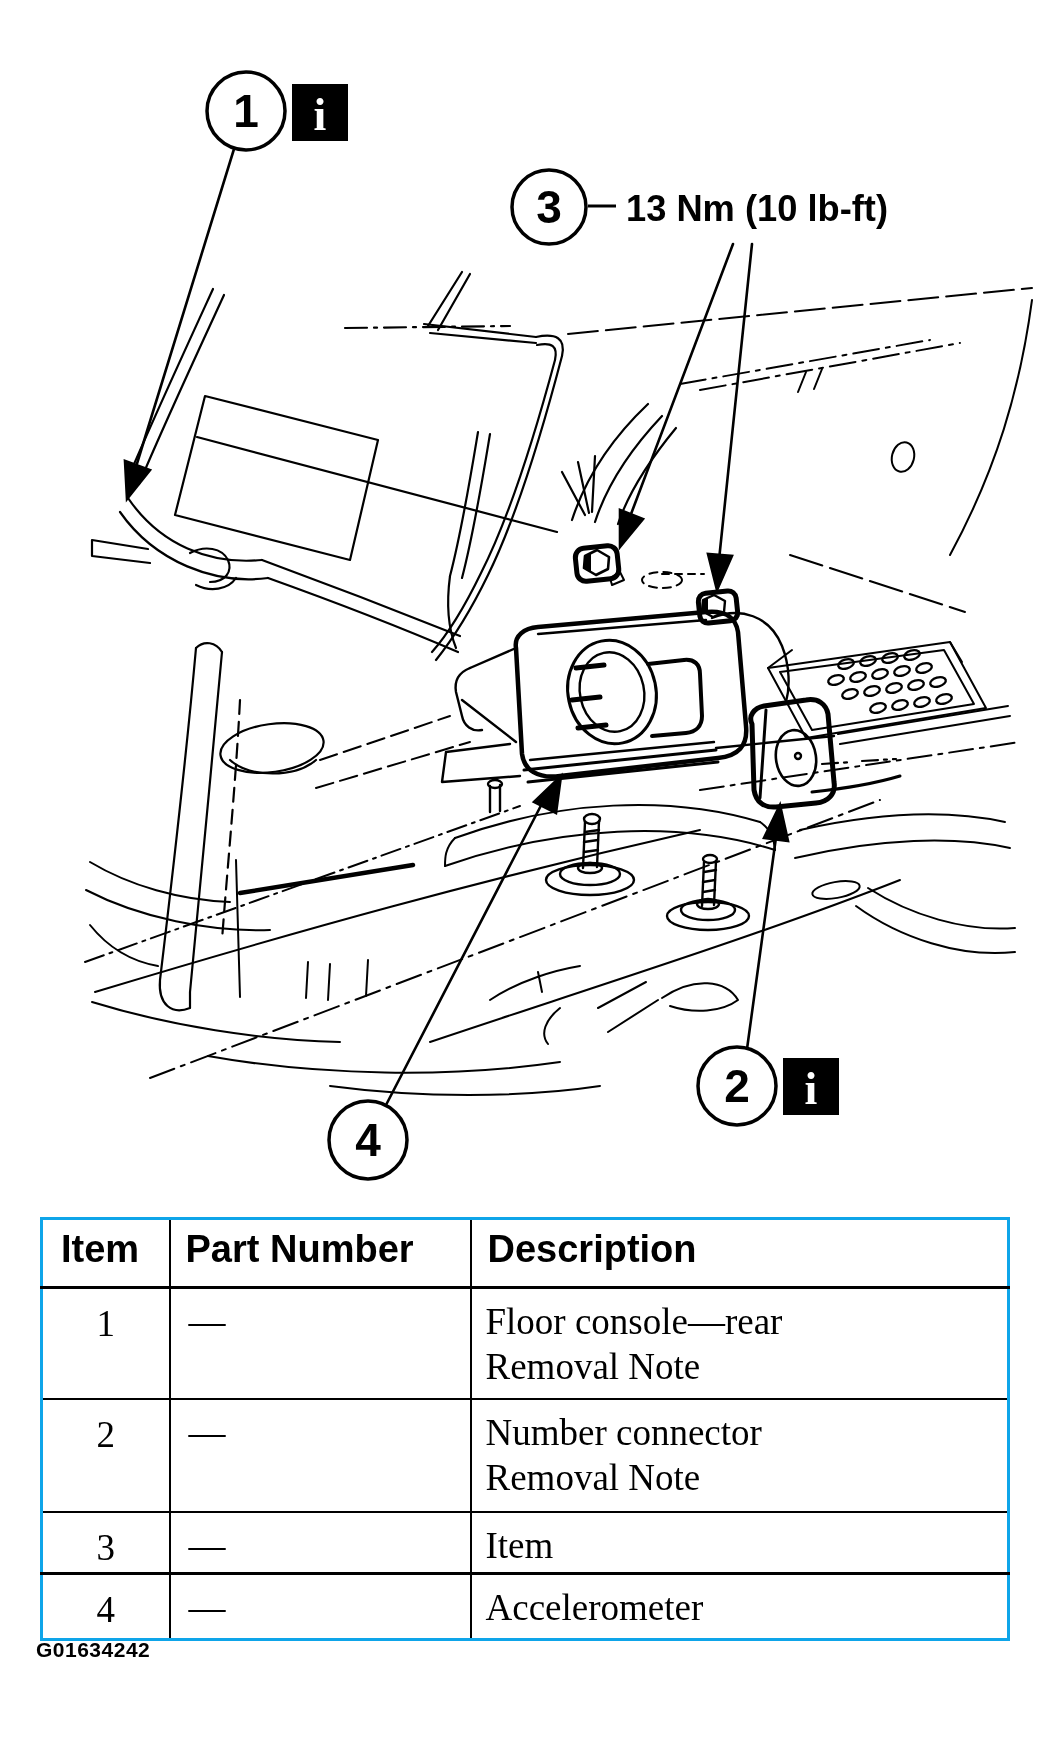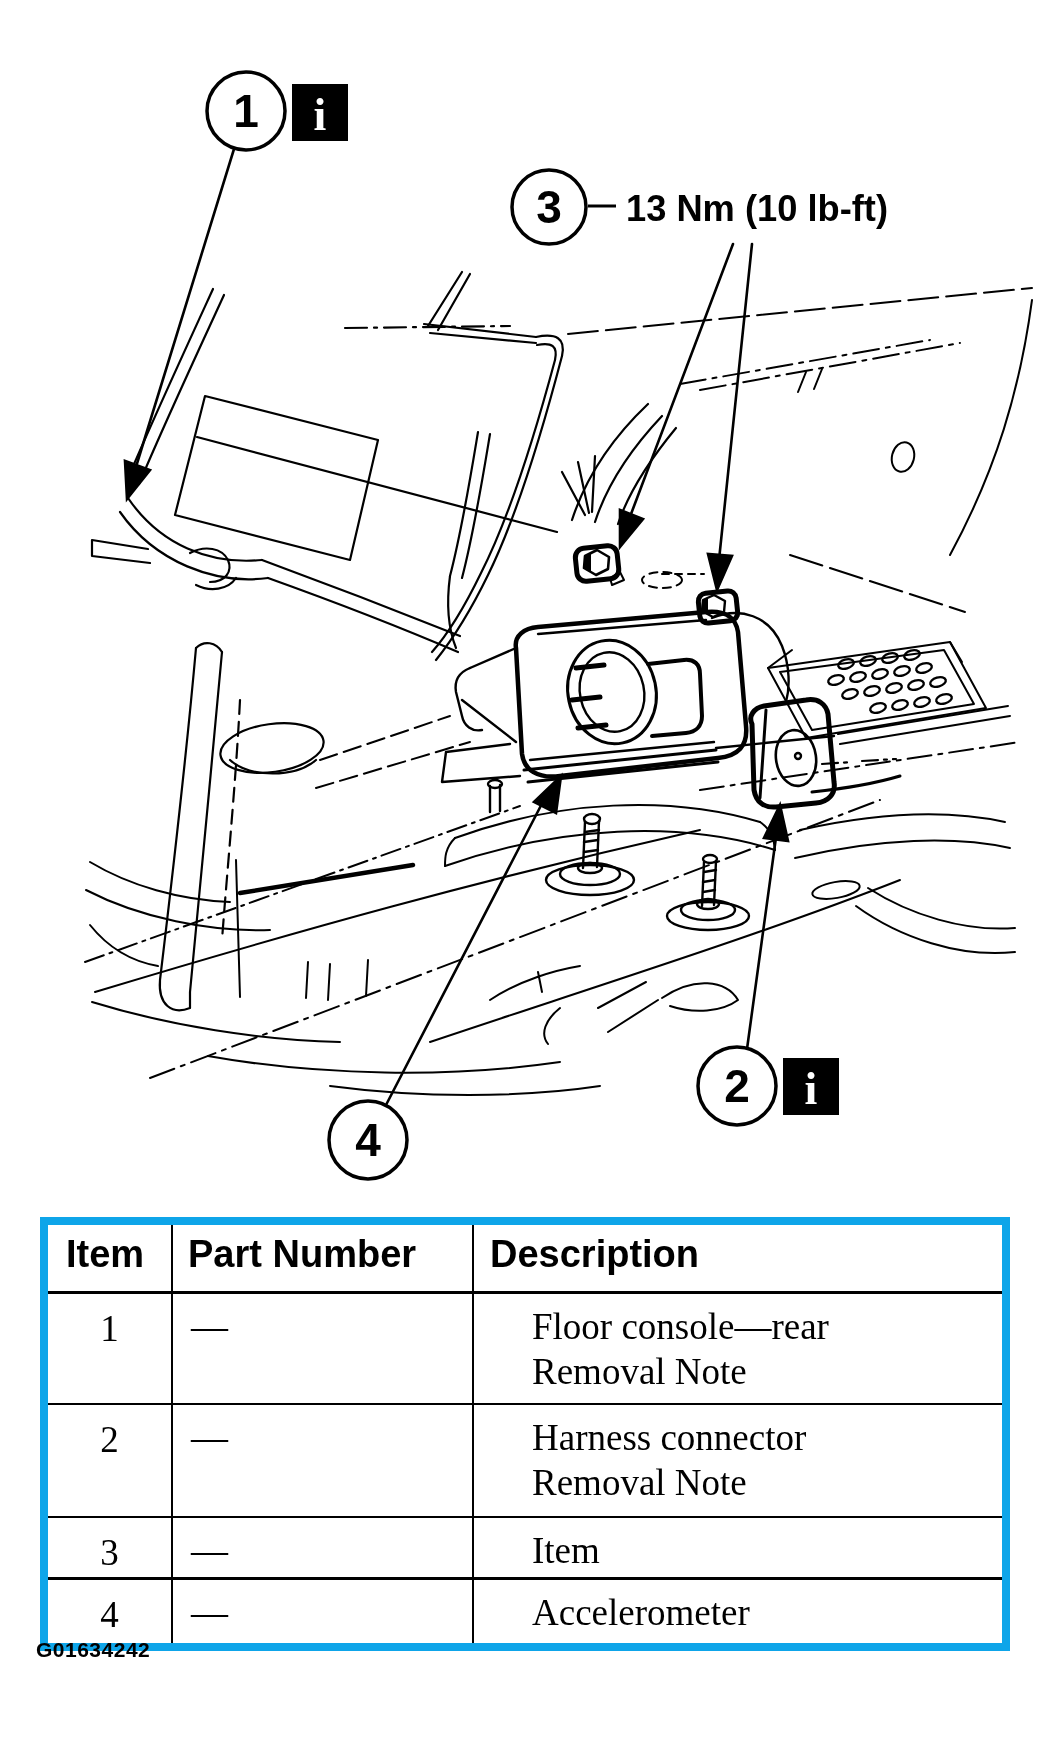--- a/index.html
+++ b/index.html
@@ -9,34 +9,34 @@
   svg text{user-select:none;}
   .callout-num{font-family:"Liberation Sans",sans-serif;font-weight:bold;font-size:46px;fill:#000;}
   .info-glyph{font-family:"Liberation Serif",serif;font-weight:bold;font-size:46px;fill:#fff;}
   .torque-text{font-family:"Liberation Sans",sans-serif;font-weight:bold;font-size:36px;fill:#000;}
 
   .parts-table{position:absolute;left:40px;top:1217px;width:970px;border-collapse:collapse;
                table-layout:fixed;background:#fff;}
   .parts-table col.c-item{width:128px;}
   .parts-table col.c-part{width:301px;}
   .parts-table th,.parts-table td{border:2px solid #000;vertical-align:top;}
-  .parts-table{border:8px solid #0ea5e9;}
+  .parts-table{border:3px solid #0ea5e9;}
   .parts-table th{font-family:"Liberation Sans",sans-serif;font-weight:bold;font-size:38px;
                   text-align:left;height:58px;padding:8px 0 0 18px;border-bottom:3px solid #000;}
   .parts-table th.h-part{padding-left:15px;}
   .parts-table th.h-desc{padding-left:16px;}
   .parts-table td{font-family:"Liberation Serif",serif;font-size:37px;line-height:45px;padding-top:10px;}
   .parts-table td.item-cell{text-align:center;padding-top:12px;}
   .parts-table td.part-cell{padding-left:18px;}
   .parts-table td.desc-cell{padding-left:14px;}
   .parts-table tr.r1 td{height:96px;}
   .parts-table tr.r2 td{height:98px;}
   .parts-table tr.r3 td{height:46px;}
   .parts-table tr.r4 td{height:50px;border-top:3px solid #000;}
-  .desc-line{display:block;margin-left:44px;}
+  .desc-line{display:block;}
 
   .figure-code{position:absolute;left:36px;top:1638px;font-family:"Liberation Sans",sans-serif;
                font-weight:bold;font-size:21px;letter-spacing:0.5px;}
 </style>
 </head>
 <body>
 
 <div class="page">
 
   <svg class="diagram" viewBox="0 0 1044 1195">
@@ -249,21 +249,21 @@
         <td class="part-cell">—</td>
         <td class="desc-cell">
           <span class="desc-line">Floor console—rear</span>
           <span class="desc-line">Removal Note</span>
         </td>
       </tr>
       <tr class="r2">
         <td class="item-cell">2</td>
         <td class="part-cell">—</td>
         <td class="desc-cell">
-          <span class="desc-line">Harness connector</span>
+          <span class="desc-line">Number connector</span>
           <span class="desc-line">Removal Note</span>
         </td>
       </tr>
       <tr class="r3">
         <td class="item-cell">3</td>
         <td class="part-cell">—</td>
         <td class="desc-cell">
           <span class="desc-line">Item</span>
         </td>
       </tr>

